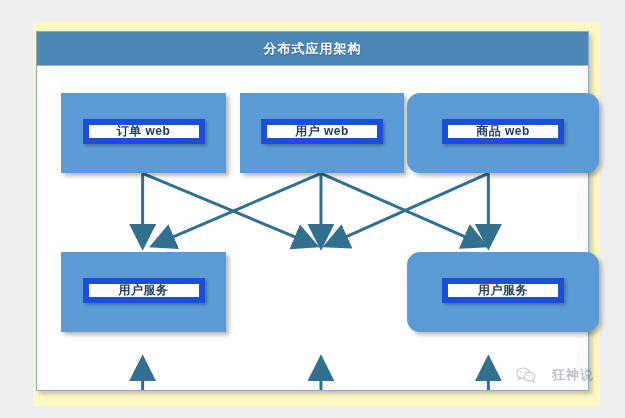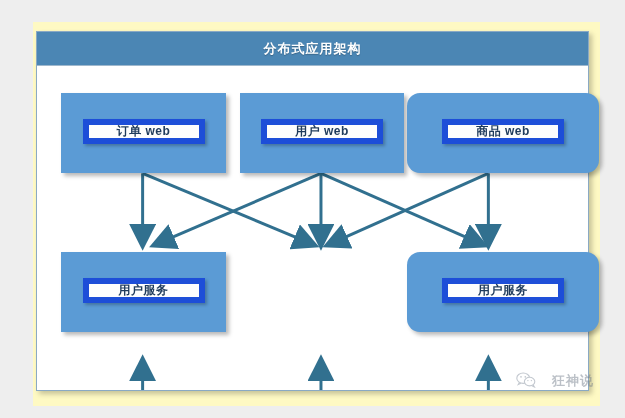--- a/index.html
+++ b/index.html
@@ -109,22 +109,23 @@
     top: 0;
     width: 100%;
     height: 100%;
     pointer-events: none;
   }
 
   
   .watermark {
     position: absolute;
     right: 6px;
-    bottom: 16px;
-    display: flex;
+    bottom: 22px;
+    display: flex;
+    align-items: center;
     gap: 16px;
     opacity: 0.45;
   }
   .wm-text {
     font-size: 13px;
     color: #6b7684;
     font-weight: bold;
     letter-spacing: 1px;
   }
   .wm-icon { display: block; }

